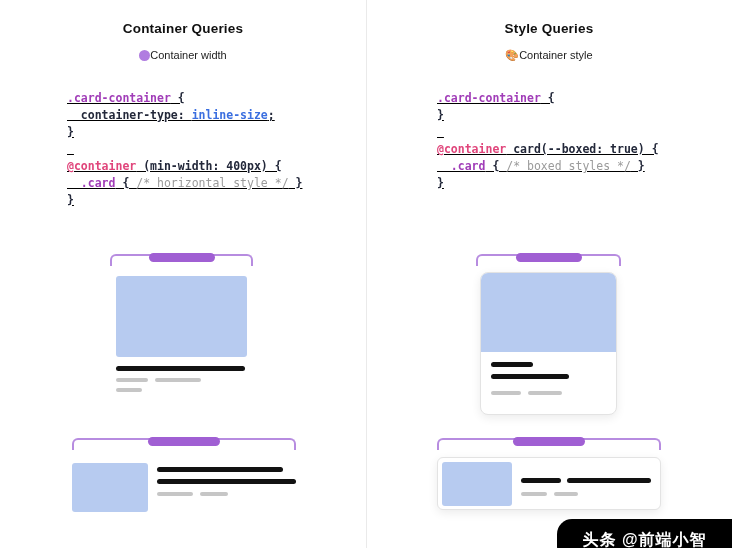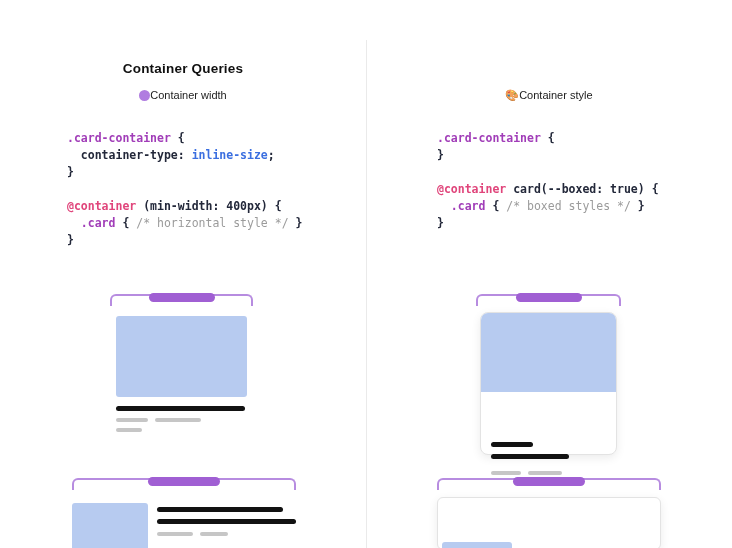--- a/index.html
+++ b/index.html
@@ -1,26 +1,26 @@
 <!DOCTYPE html>
 <html style="--accent-purple: #a05fd3; --bracket-purple: #b78ce0; --legend-dot: #b07de0; --card-blue: #b7cbf0; --bar-black: #121212; --bar-gray: #c6c6c6; --card-border: #e3e3e3; --divider: #eaeaea; --code-plain: #23283a; --code-selector: #a13db8; --code-atrule: #e0457b; --code-value: #3b6fe0; --code-comment: #9b9b9b; --watermark-bg: #000000; --watermark-text: #ffffff;"><head>
 <meta charset="utf-8">
 <style>
   * { margin:0; padding:0; box-sizing:border-box; }
   html,body { background:#ffffff; font-family:"Liberation Sans", sans-serif; }
   .canvas { position:relative; width:732px; height:548px; background:#ffffff; overflow:hidden; }
-  .abs { position:absolute;margin-top:40px; }
+  .abs { position:absolute; }
   .divider { width:1px; background:var(--divider,#eaeaea); }
 
   .panel-title { width:366px; text-align:center; font-size:13.5px; font-weight:700; color:#101010; letter-spacing:.2px; }
   .legend { width:366px; display:flex; align-items:center; justify-content:center; font-size:11px; font-weight:500; color:#1c1c1c; }
   .legend-dot { width:11px; height:11px; border-radius:50%; background:var(--legend-dot,#b07de0); display:inline-block; }
   .legend-emoji { font-size:11px; line-height:1; }
 
-  .code { font-family:"DejaVu Sans Mono", monospace; font-size:11.5px; line-height:17px; font-weight:700; }
+  .code { font-family:"DejaVu Sans Mono", monospace; font-size:11.5px; line-height:17px; font-weight:700;text-decoration:underline; }
   .code-line { white-space:pre; }
   .tok-plain   { color:var(--code-plain,#23283a); }
   .tok-sel     { color:var(--code-selector,#a13db8); }
   .tok-at      { color:var(--code-atrule,#e0457b); }
   .tok-val     { color:var(--code-value,#3b6fe0); }
   .tok-comment { color:var(--code-comment,#9b9b9b); font-weight:400; }
 
   .bracket { border-top:2.5px solid var(--bracket-purple,#b78ce0);
              border-left:2.5px solid var(--bracket-purple,#b78ce0);
              border-right:2.5px solid var(--bracket-purple,#b78ce0);
@@ -81,20 +81,21 @@
     <span class="pill" style="width:72px;"></span>
   </div>
   <div class="abs blue-box" style="left:72px;top:463px;width:76px;height:49px;"></div>
   <div class="abs bar black" style="left:157px;top:467px;width:126px;"></div>
   <div class="abs bar black" style="left:157px;top:479px;width:139px;"></div>
   <div class="abs bar-row" style="left:157px;top:492px;">
     <span class="bar gray" style="width:36px;"></span>
     <span class="bar gray" style="width:28px;"></span>
   </div>
 
+  <div class="abs panel-title" style="left:366px;top:21px;">Style Queries</div>
 
   <div class="abs legend" style="left:366px;top:49px;">
     <span class="legend-emoji">🎨</span>
     <span>Container style</span>
   </div>
 
   <div class="abs code" style="left:437px;top:90px;">
       <div class="code-line"><span class="tok-sel">.card-container</span><span class="tok-plain"> {</span></div>
       <div class="code-line"><span class="tok-plain">}</span></div>
       <div class="code-line">&nbsp;</div>

